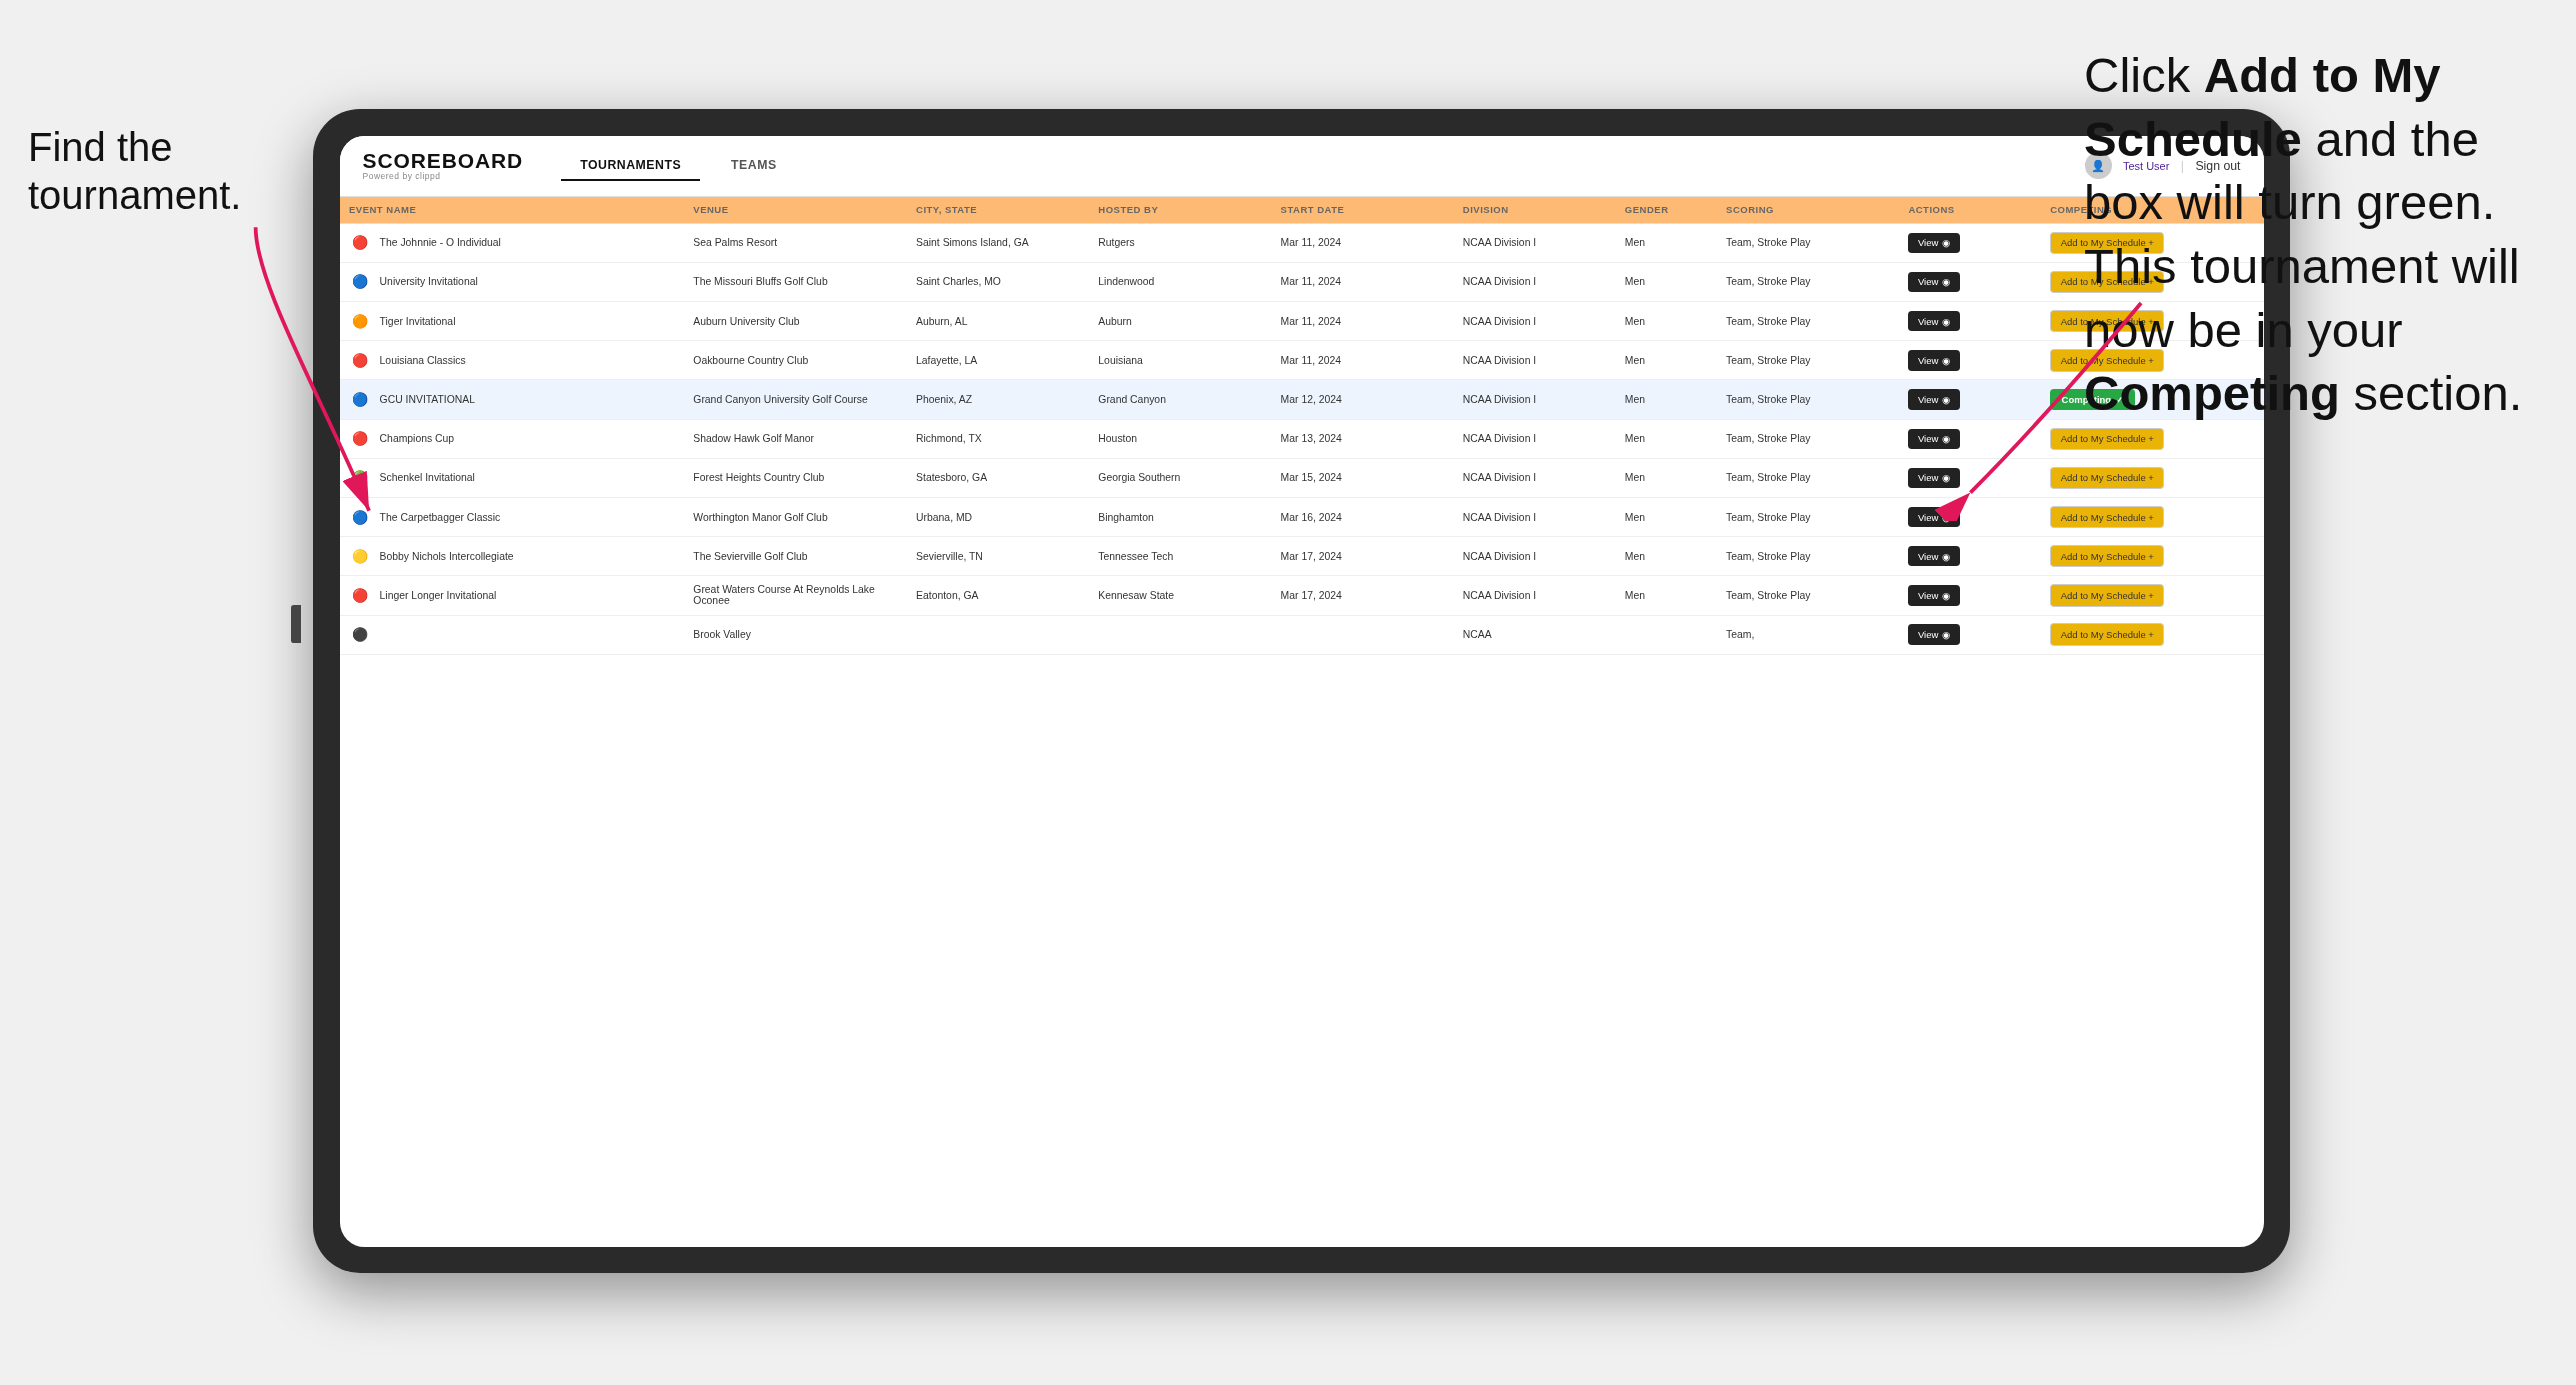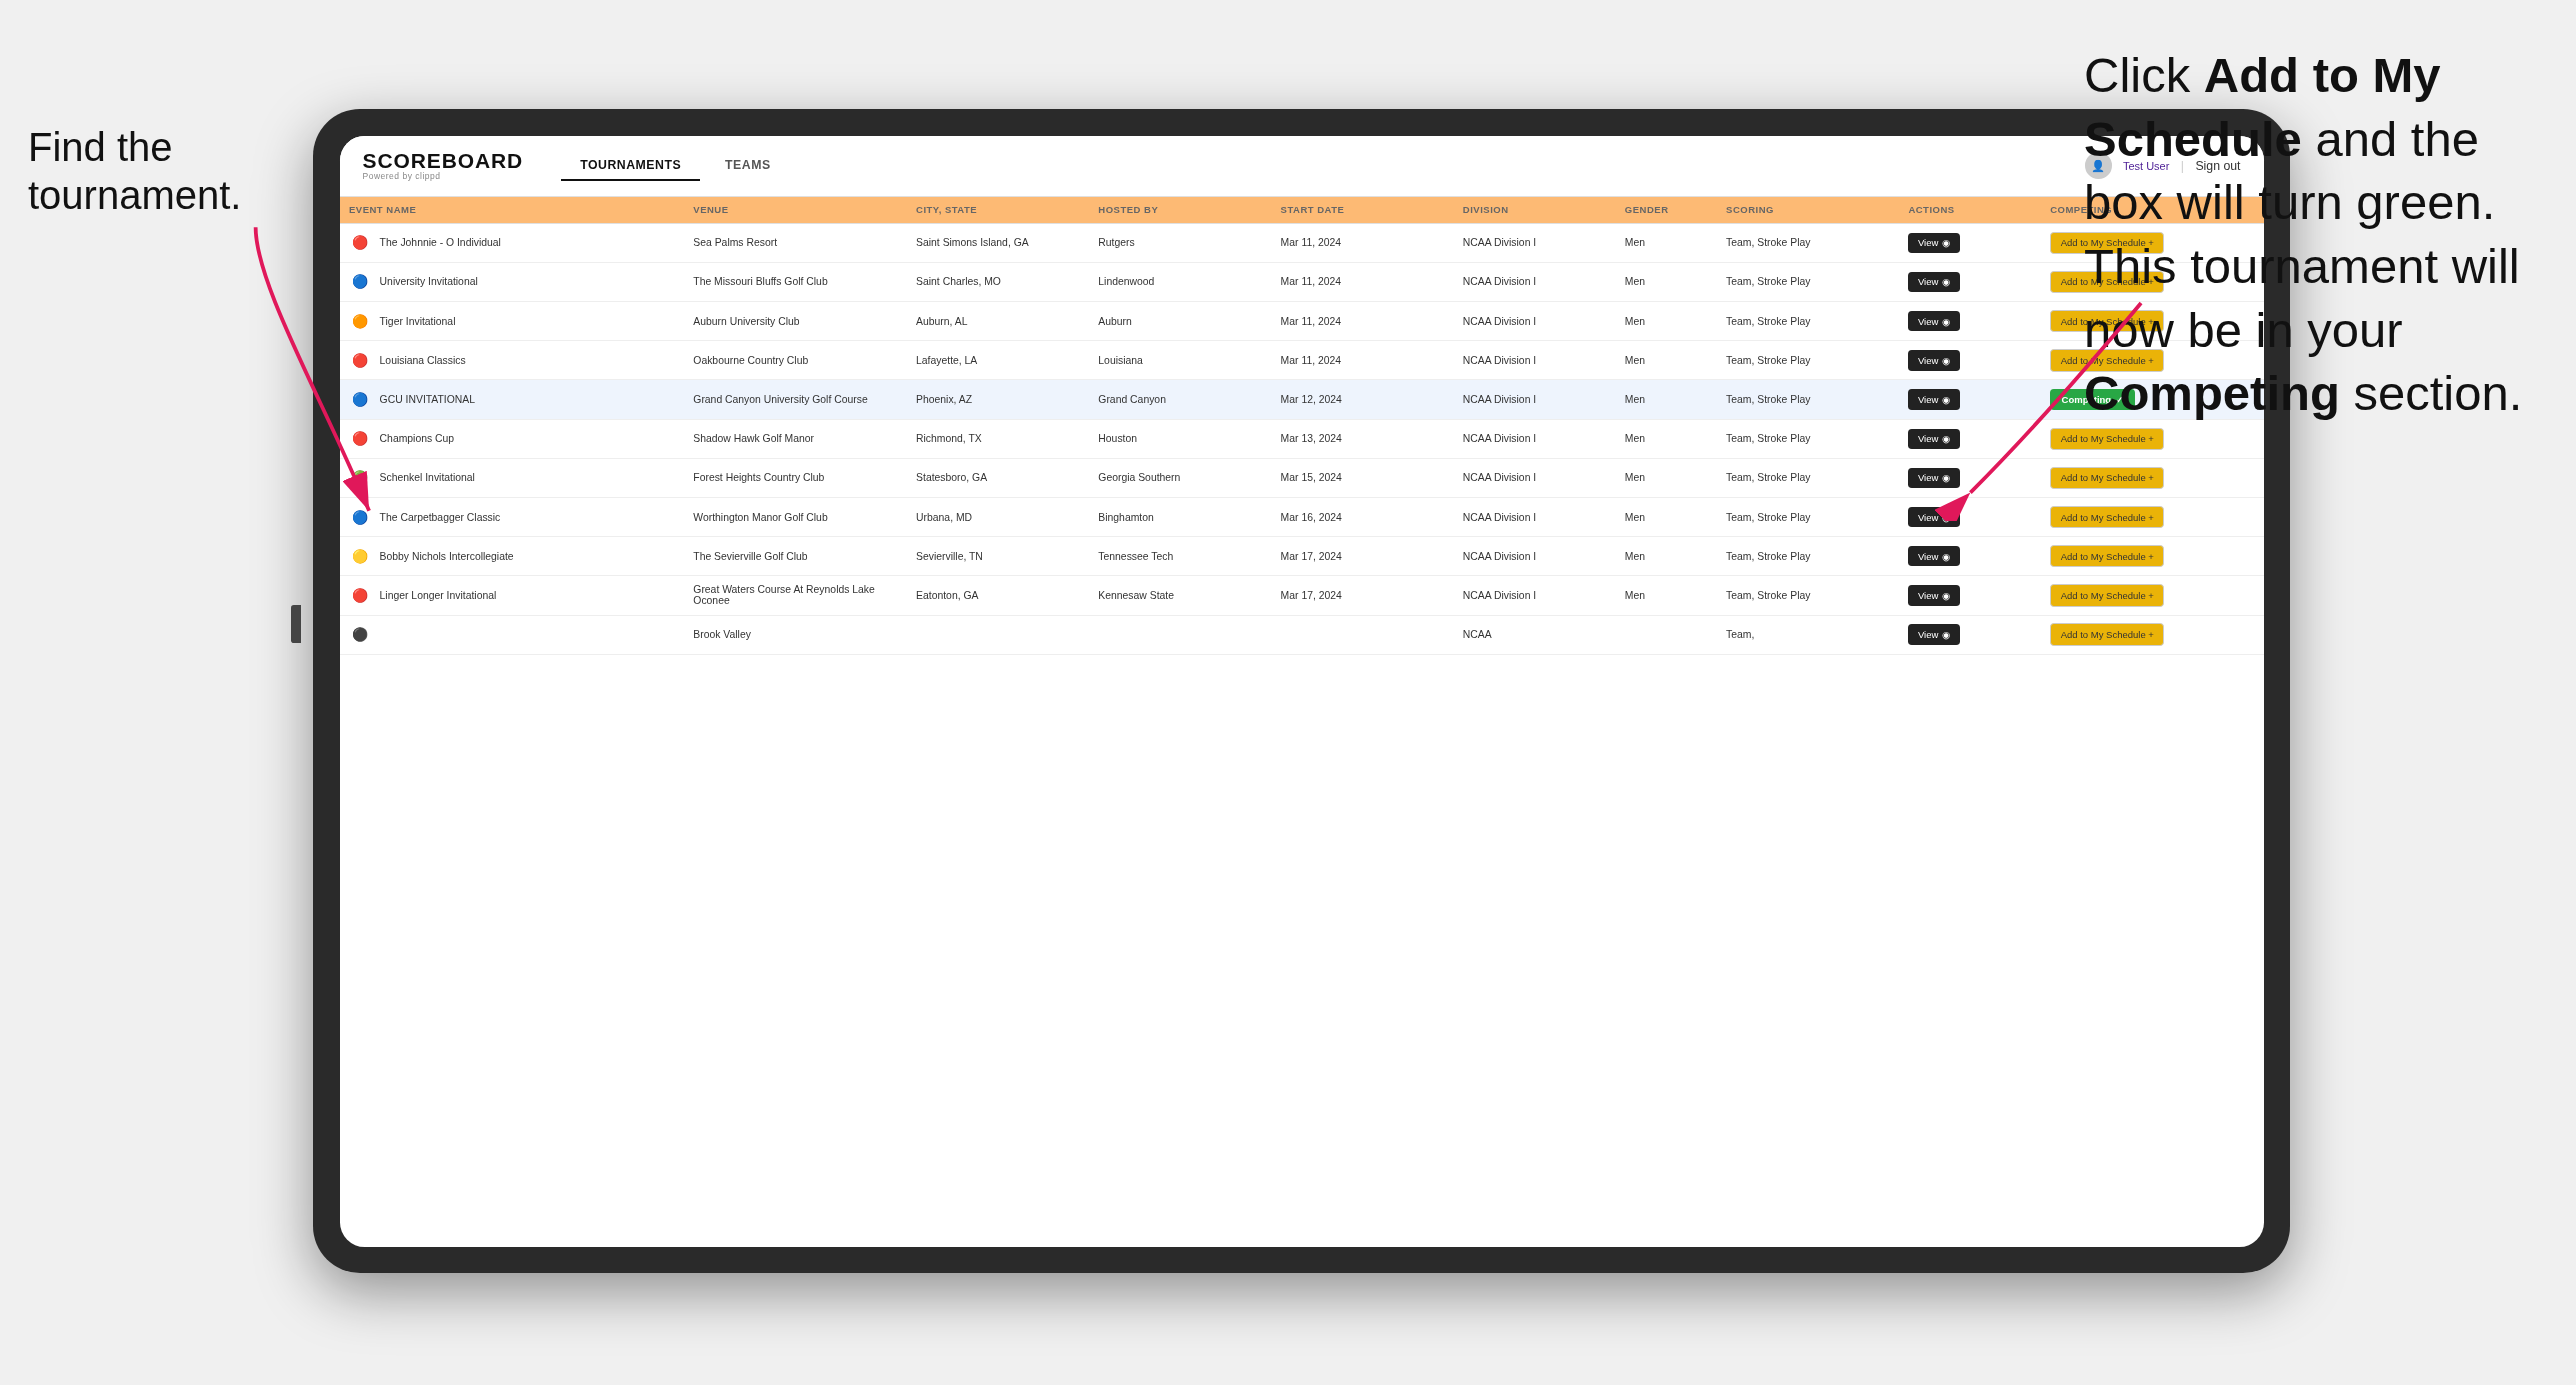--- a/index.html
+++ b/index.html
@@ -87,21 +87,21 @@
     }
 
     .logo-sub {
       font-size: 8.5px;
       color: #888;
       letter-spacing: 0.5px;
     }
 
     .nav-tabs {
       display: flex;
-      gap: 6px;
+      gap: 12px;
       flex: 1;
     }
 
     .nav-tab {
       padding: 7.6px 19px;
       font-size: 12.3px;
       font-weight: 600;
       color: #555;
       cursor: pointer;
       border-bottom: 2.8px solid transparent;

